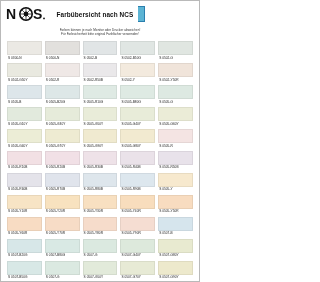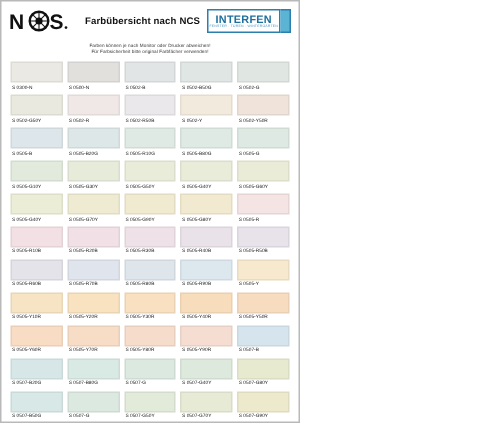--- a/index.html
+++ b/index.html
@@ -137,24 +137,20 @@
         <text x="27" y="14" font-family="Liberation Sans, sans-serif" font-size="14" font-weight="bold" fill="#111111">S</text>
         <circle cx="38" cy="13.4" r="0.9" fill="#111111"></circle>
       </svg>
     </div>
 
     <div class="title-wrap">
       <div class="doc-title">Farbübersicht nach NCS</div>
     </div>
 
     <div class="interfen">
-      <div class="if-main">
-        <div class="if-word">INTERFEN</div>
-        <div class="if-sub">FENSTER · TÜREN · WINTERGÄRTEN</div>
-      </div>
       <div class="if-block"></div>
     </div>
 
   </div>
 
   <div class="disclaimer">
     <div>Farben können je nach Monitor oder Drucker abweichen!</div>
     <div>Für Farbsicherheit bitte original Farbfächer verwenden!</div>
   </div>
 

